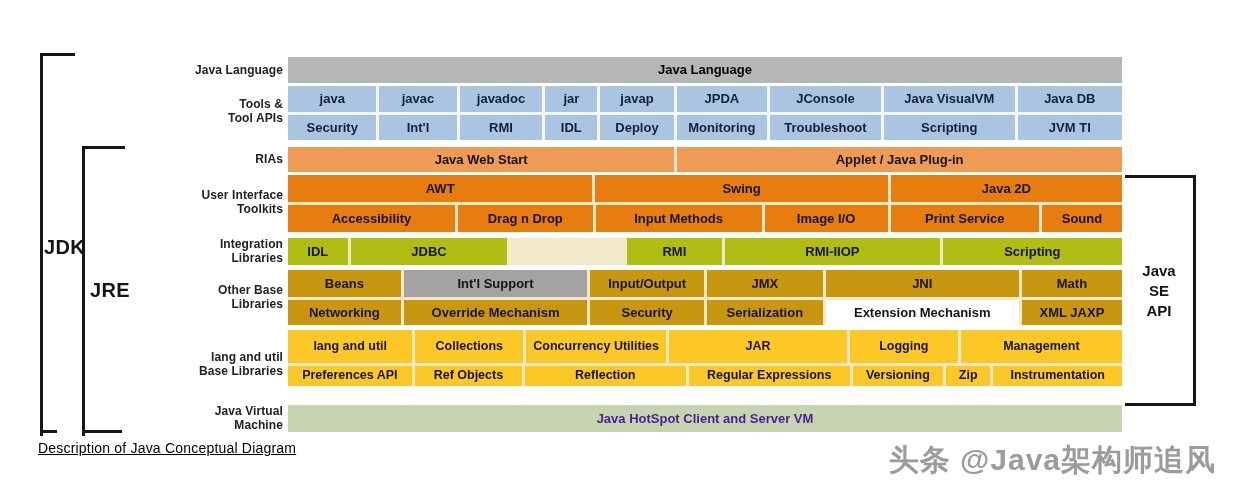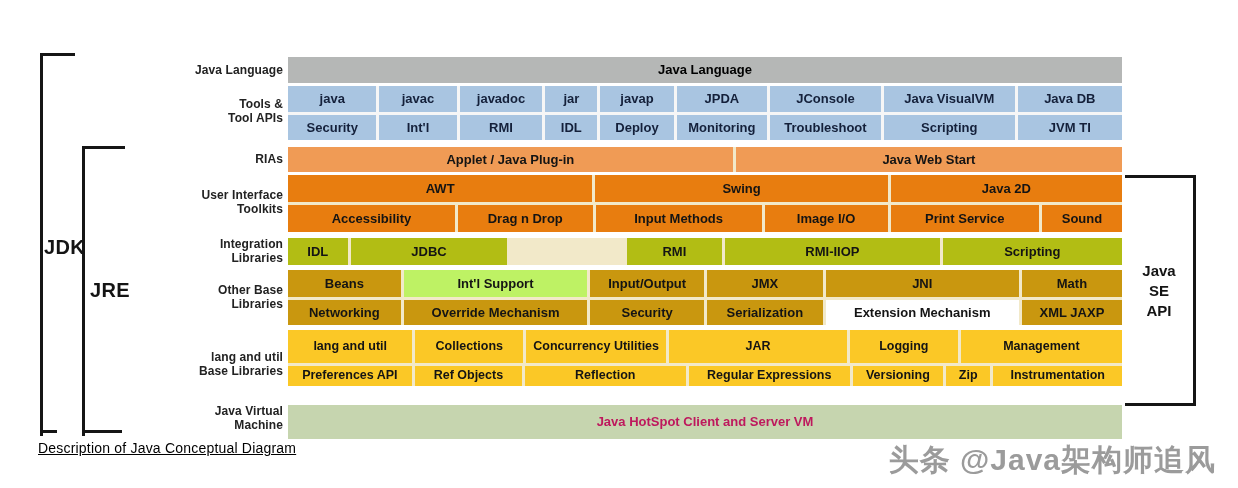--- a/index.html
+++ b/index.html
@@ -126,22 +126,22 @@
           <div class="tcell" style="flex-grow: 51; background: rgb(169, 197, 225);">IDL</div>
           <div class="tcell" style="flex-grow: 74; background: rgb(169, 197, 225);">Deploy</div>
           <div class="tcell" style="flex-grow: 92; background: rgb(169, 197, 225);">Monitoring</div>
           <div class="tcell" style="flex-grow: 114; background: rgb(169, 197, 225);">Troubleshoot</div>
           <div class="tcell" style="flex-grow: 135; background: rgb(169, 197, 225);">Scripting</div>
           <div class="tcell" style="flex-grow: 107; background: rgb(169, 197, 225);">JVM TI</div>
         </div>
       </div>
       <div class="tgroup" style="top: 147px; background: rgb(242, 233, 201);">
         <div class="trow" style="height: 25px; color: rgb(20, 20, 20);">
+          <div class="tcell" style="flex-grow: 386; background: rgb(240, 155, 85);">Java Web Start</div>
           <div class="tcell" style="flex-grow: 445; background: rgb(240, 155, 85);">Applet / Java Plug-in</div>
-          <div class="tcell" style="flex-grow: 386; background: rgb(240, 155, 85);">Java Web Start</div>
         </div>
       </div>
       <div class="tgroup" style="top: 175px; background: rgb(242, 233, 201);">
         <div class="trow" style="height: 27px; color: rgb(20, 20, 20);">
           <div class="tcell" style="flex-grow: 304; background: rgb(232, 125, 15);">AWT</div>
           <div class="tcell" style="flex-grow: 292; background: rgb(232, 125, 15);">Swing</div>
           <div class="tcell" style="flex-grow: 230; background: rgb(232, 125, 15);">Java 2D</div>
         </div>
         <div class="trow" style="height: 27px; color: rgb(20, 20, 20);">
           <div class="tcell" style="flex-grow: 167; background: rgb(232, 125, 15);">Accessibility</div>
@@ -158,21 +158,21 @@
           <div class="tcell" style="flex-grow: 157; background: rgb(178, 189, 20);">JDBC</div>
           <div class="tcell" style="flex-grow: 112; background: rgb(178, 189, 20); margin-top: 43px;">JNDI</div>
           <div class="tcell" style="flex-grow: 94; background: rgb(178, 189, 20);">RMI</div>
           <div class="tcell" style="flex-grow: 216; background: rgb(178, 189, 20);">RMI-IIOP</div>
           <div class="tcell" style="flex-grow: 180; background: rgb(178, 189, 20);">Scripting</div>
         </div>
       </div>
       <div class="tgroup" style="top: 270px; background: rgb(242, 233, 201);">
         <div class="trow" style="height: 27px; color: rgb(20, 20, 20);">
           <div class="tcell" style="flex-grow: 112; background: rgb(201, 151, 15);">Beans</div>
-          <div class="tcell" style="flex-grow: 185; background: #bef264;">Int'l Support</div>
+          <div class="tcell" style="flex-grow: 185; background: #a3a3a3;">Int'l Support</div>
           <div class="tcell" style="flex-grow: 113; background: rgb(201, 151, 15);">Input/Output</div>
           <div class="tcell" style="flex-grow: 115; background: rgb(201, 151, 15);">JMX</div>
           <div class="tcell" style="flex-grow: 195; background: rgb(201, 151, 15);">JNI</div>
           <div class="tcell" style="flex-grow: 99; background: rgb(201, 151, 15);">Math</div>
         </div>
         <div class="trow" style="height: 25px; color: rgb(20, 20, 20);">
           <div class="tcell" style="flex-grow: 112; background: rgb(201, 151, 15);">Networking</div>
           <div class="tcell" style="flex-grow: 185; background: rgb(201, 151, 15);">Override Mechanism</div>
           <div class="tcell" style="flex-grow: 113; background: rgb(201, 151, 15);">Security</div>
           <div class="tcell" style="flex-grow: 115; background: rgb(201, 151, 15);">Serialization</div>
@@ -193,21 +193,21 @@
           <div class="tcell" style="flex-grow: 124; background: rgb(251, 200, 38);">Preferences API</div>
           <div class="tcell" style="flex-grow: 107; background: rgb(251, 200, 38);">Ref Objects</div>
           <div class="tcell" style="flex-grow: 162; background: rgb(251, 200, 38);">Reflection</div>
           <div class="tcell" style="flex-grow: 163; background: rgb(251, 200, 38);">Regular Expressions</div>
           <div class="tcell" style="flex-grow: 89; background: rgb(251, 200, 38);">Versioning</div>
           <div class="tcell" style="flex-grow: 42; background: rgb(251, 200, 38);">Zip</div>
           <div class="tcell" style="flex-grow: 129; background: rgb(251, 200, 38);">Instrumentation</div>
         </div>
       </div>
       <div class="tgroup" style="top: 405px; background: transparent;">
-        <div class="trow" style="height: 34px; color: #be185d;">
+        <div class="trow" style="height: 27px; color: #4c1d95;">
           <div class="tcell" style="flex-grow: 1; background: rgb(198, 213, 175);">Java HotSpot Client and Server VM</div>
         </div>
       </div>
     </div>
 
   <a href="#" id="description-link">Description of Java Conceptual Diagram</a>
 
   <div id="watermark">头条 @Java架构师追风</div>
 </div>
 

